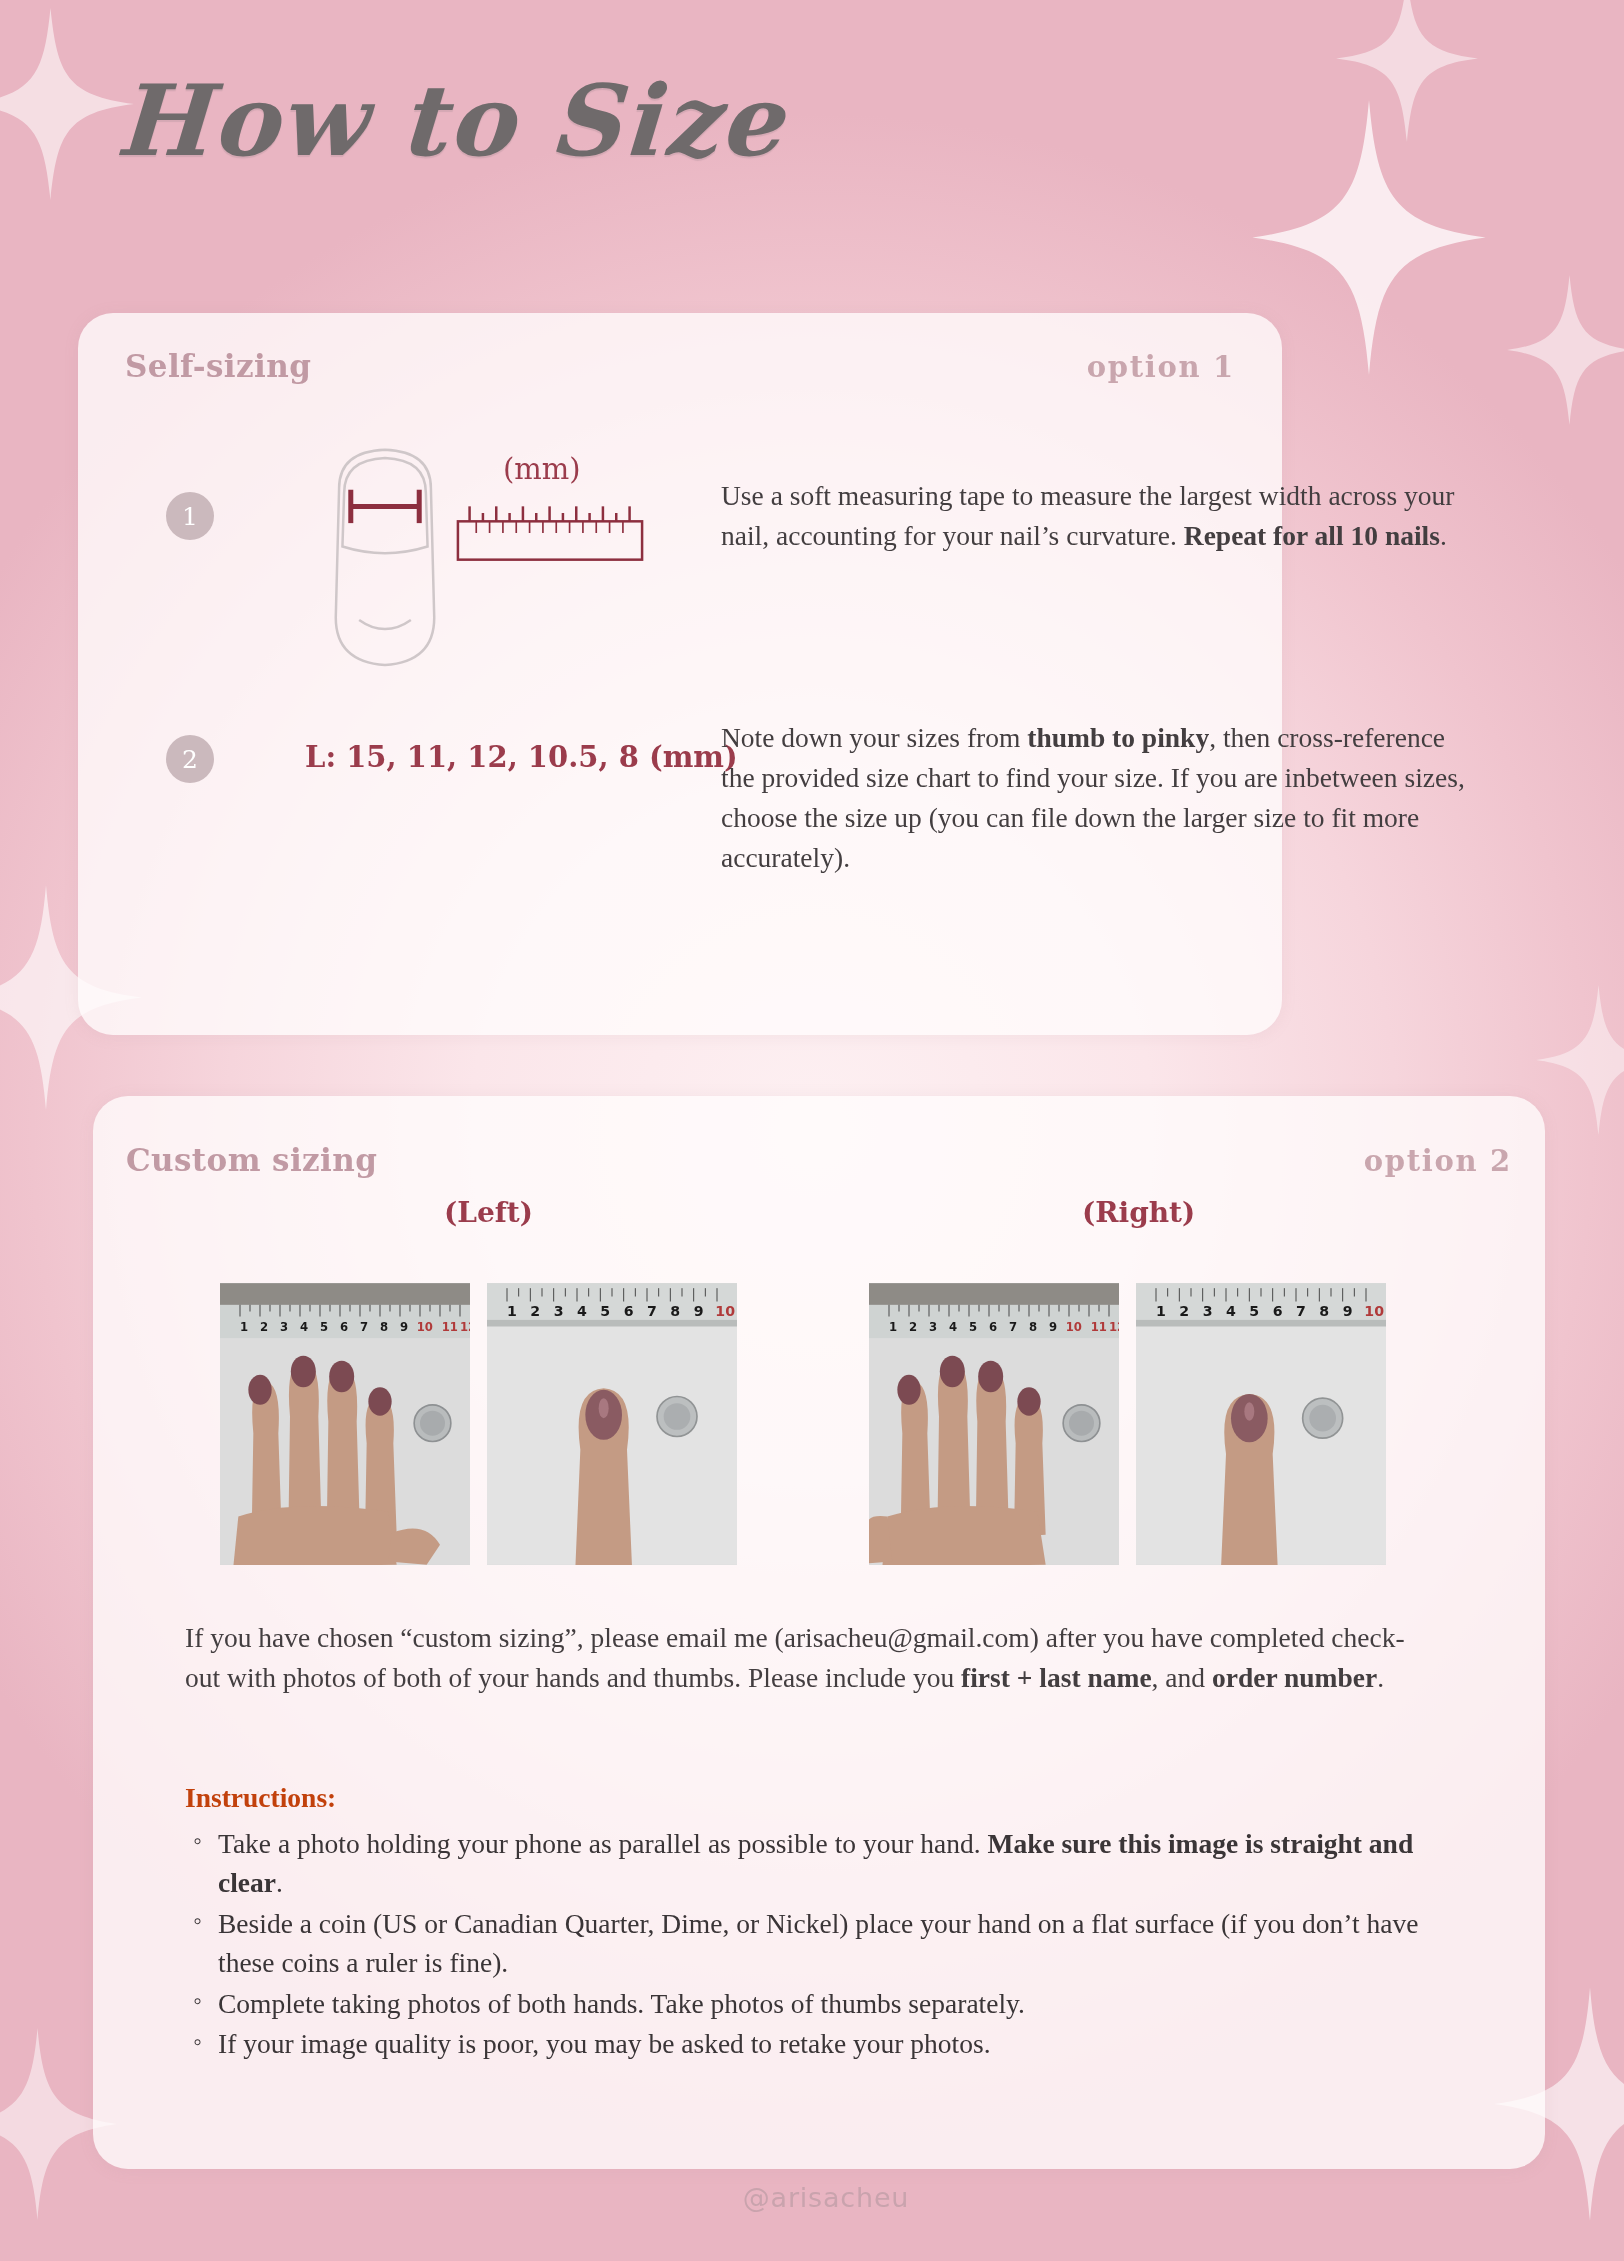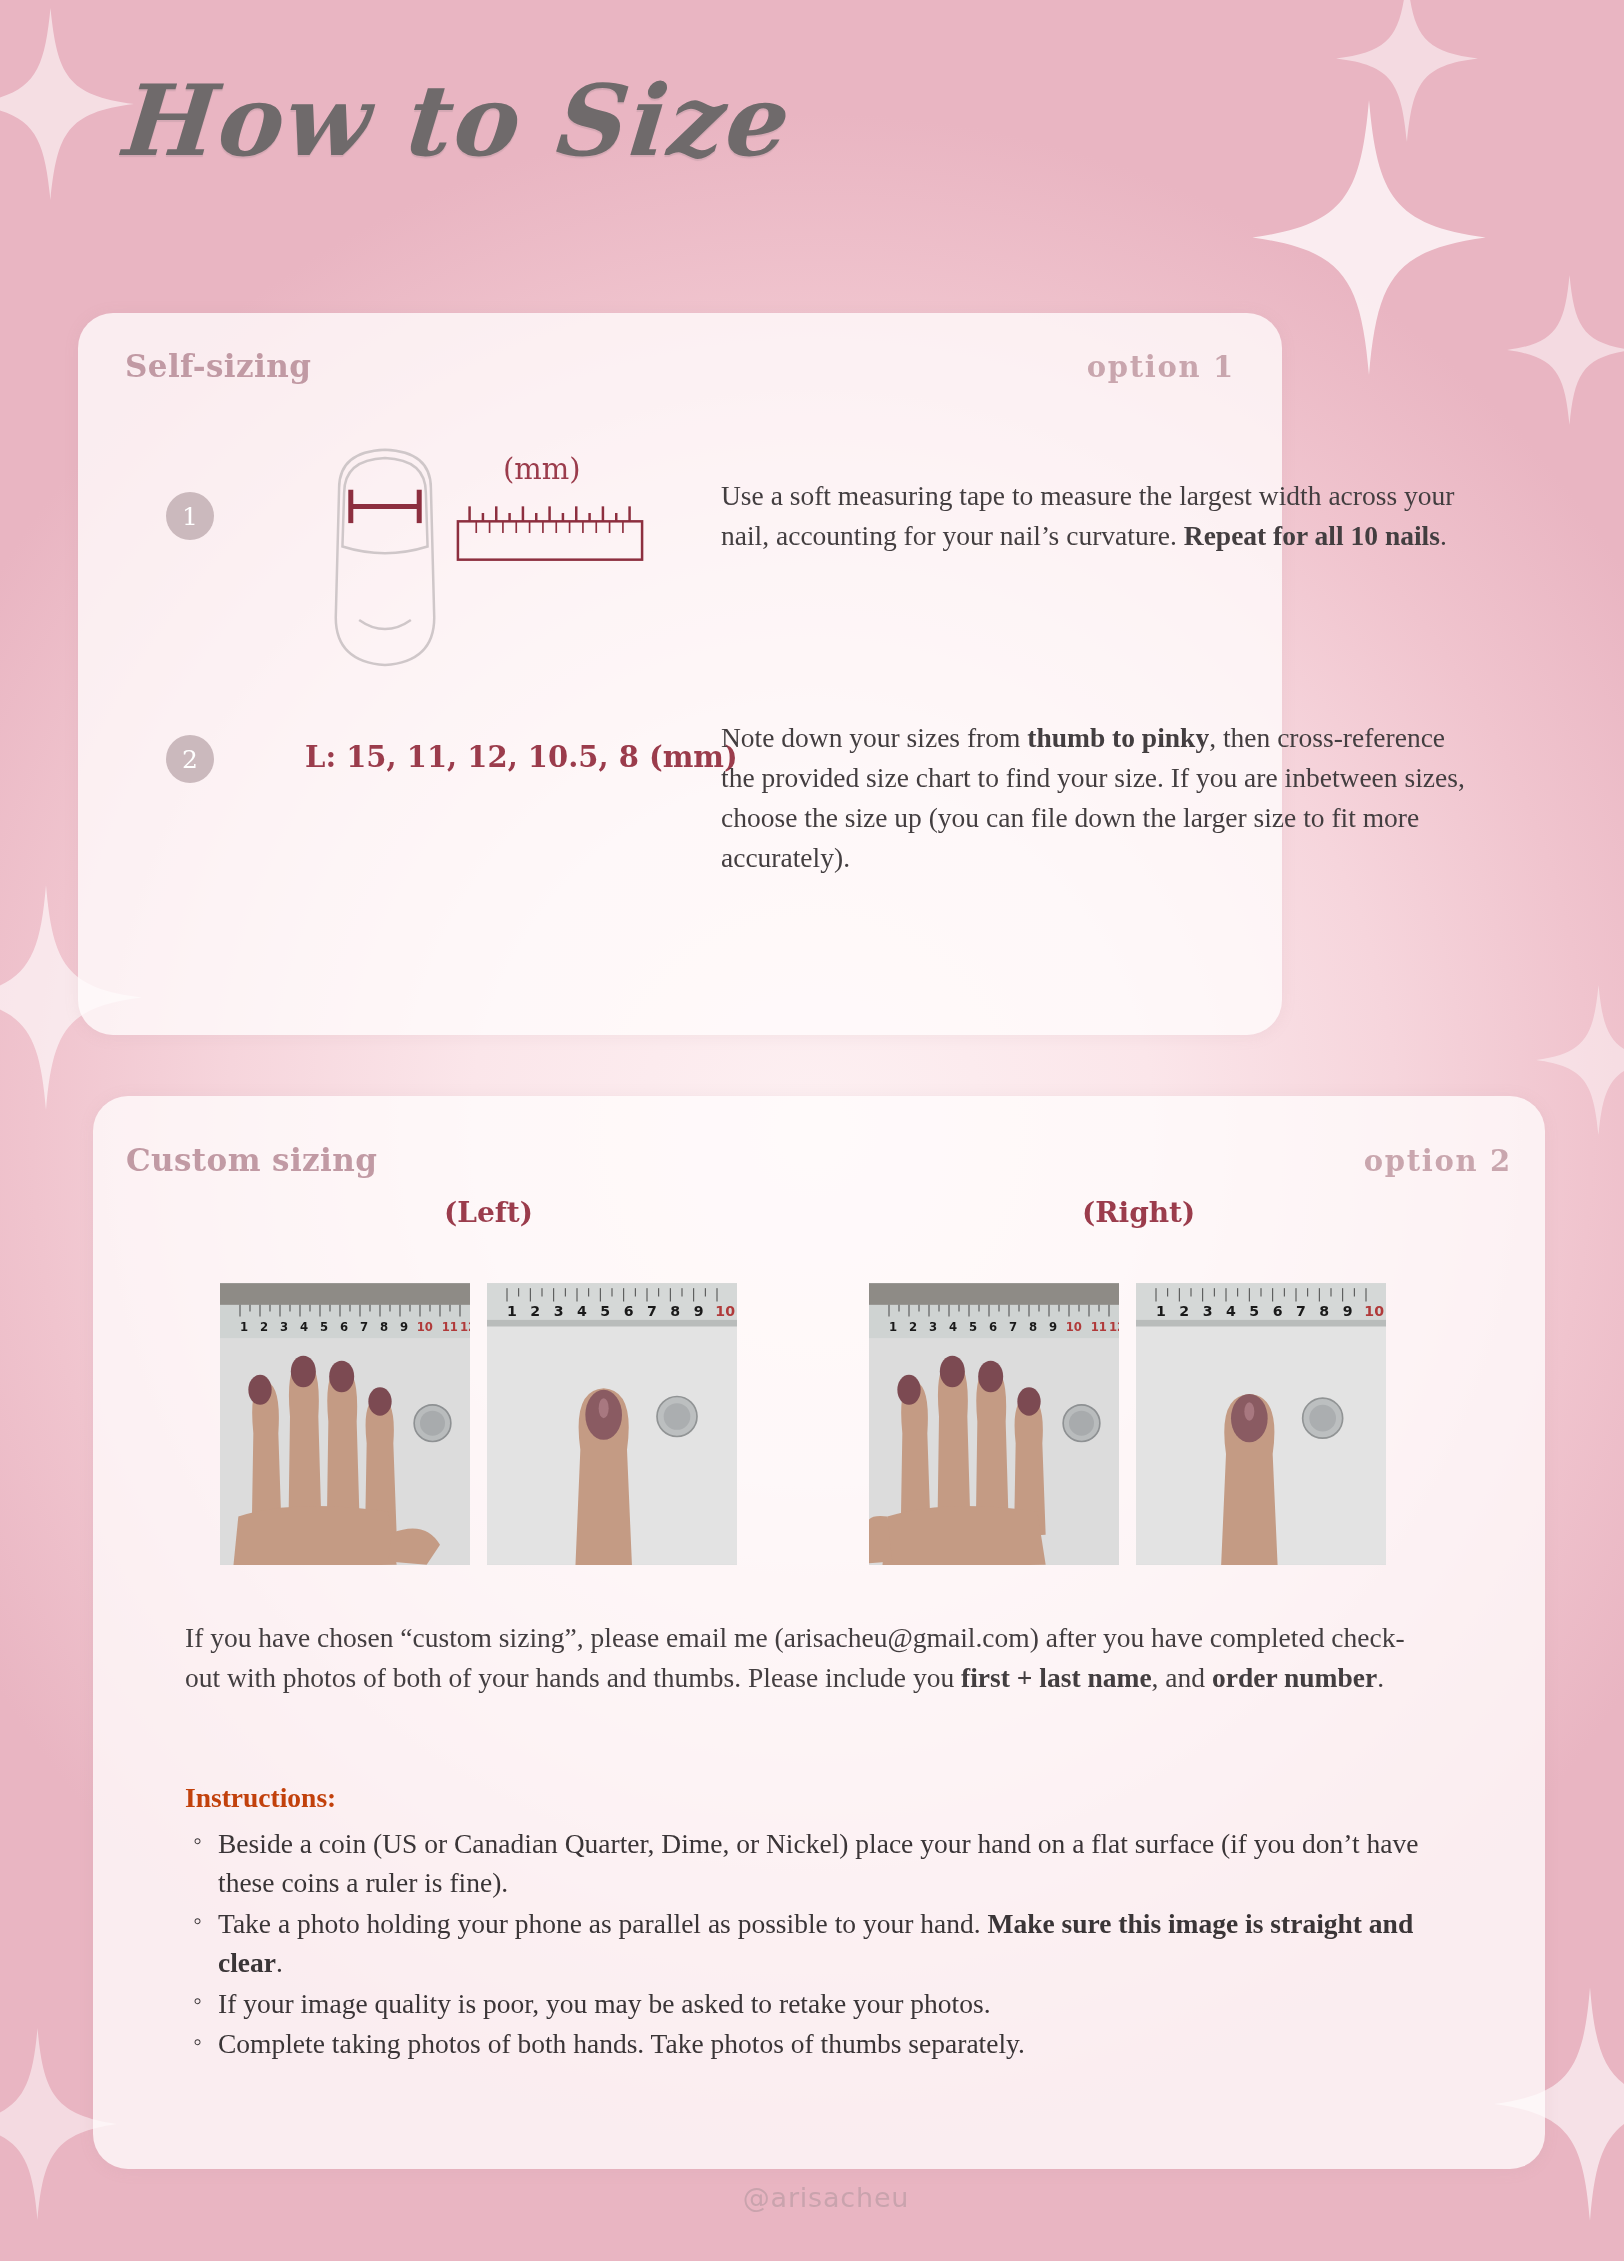--- a/index.html
+++ b/index.html
@@ -523,28 +523,28 @@
   </div>
 
   <div class="body-text" style="left:92px; top:522px; width:1252px;">
     <span>If you have chosen “custom sizing”, please email me (arisacheu@gmail.com) after you have completed check-out with photos of both of your hands and thumbs. Please include you </span><b>first + last name</b><span>, and </span><b>order number</b><span>.</span>
   </div>
 
   <div class="instructions-title" style="left:92px; top:686px;">Instructions:</div>
 
   <ul class="bullet-list" style="left:92px; top:728px;">
     <li>
+      <span>Take a photo holding your phone as parallel as possible to your hand. </span><b>Make sure this image is straight and clear</b><span>.</span>
+    </li>
+    <li>
       <span>Beside a coin (US or Canadian Quarter, Dime, or Nickel) place your hand on a flat surface (if you don’t have these coins a ruler is fine).</span><b></b><span></span>
     </li>
     <li>
-      <span>Take a photo holding your phone as parallel as possible to your hand. </span><b>Make sure this image is straight and clear</b><span>.</span>
+      <span>Complete taking photos of both hands. Take photos of thumbs separately.</span><b></b><span></span>
     </li>
     <li>
       <span>If your image quality is poor, you may be asked to retake your photos.</span><b></b><span></span>
     </li>
-    <li>
-      <span>Complete taking photos of both hands. Take photos of thumbs separately.</span><b></b><span></span>
-    </li>
   </ul>
 </div>
 
 <div class="handle">@arisacheu</div>
 
 
 </body></html>

